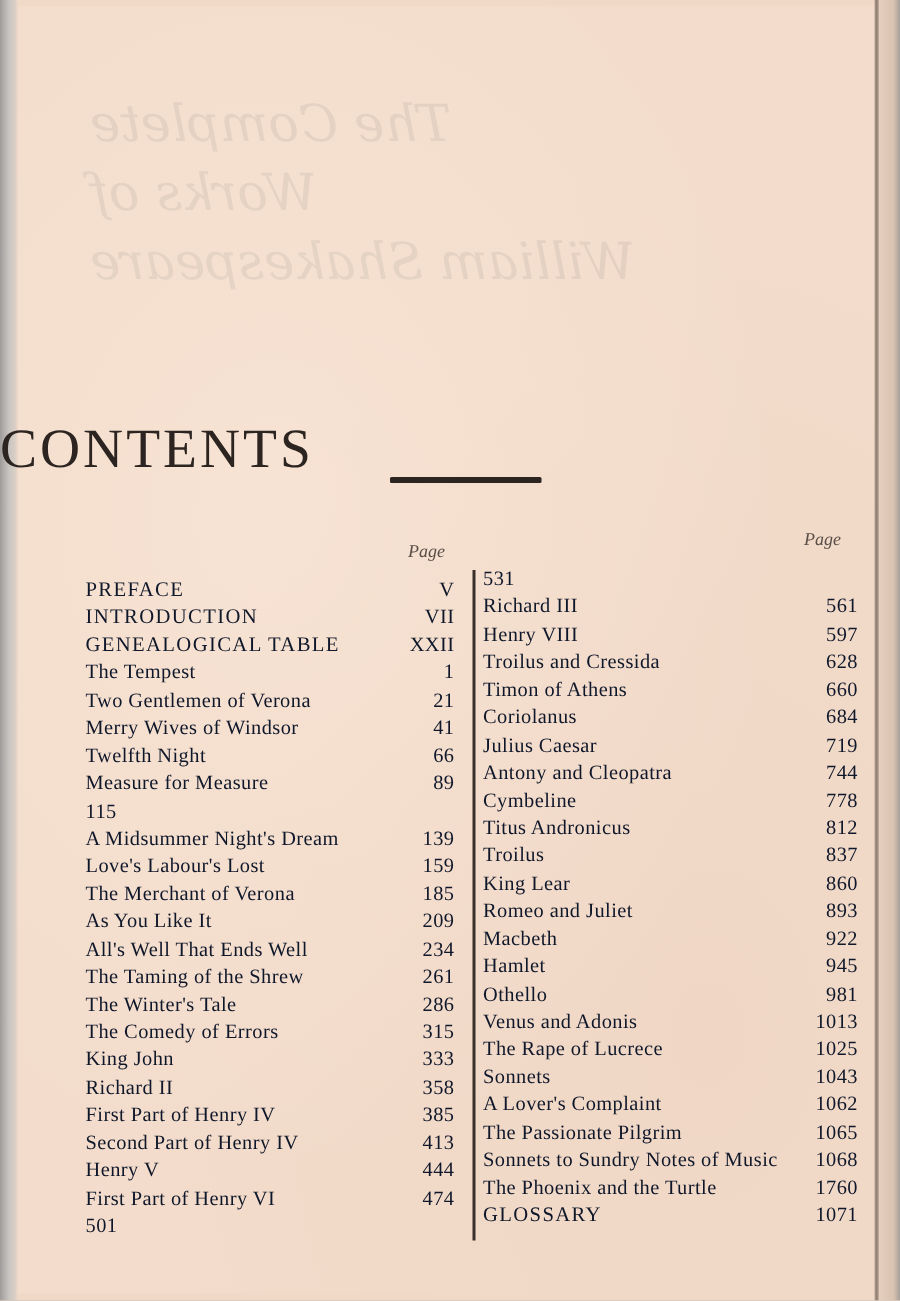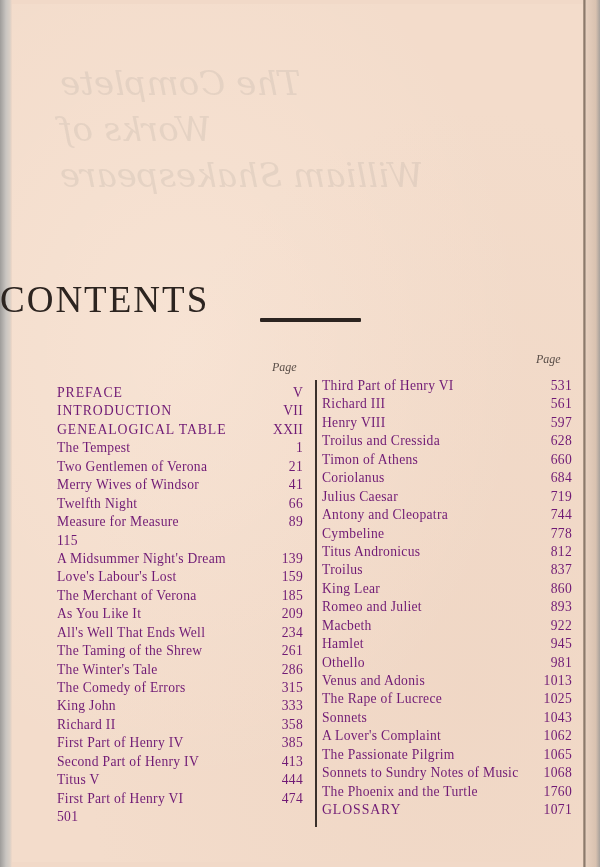--- a/index.html
+++ b/index.html
@@ -43,21 +43,21 @@
     .title-rule {
       position: absolute; left: 260px; top: 318px; width: 101px; height: 4px;
       background: #2c2420; border-radius: 1px;
     }
     .page-label {
       position: absolute; font-style: italic; font-size: 12px; color: #5a4e48;
     }
     .page-label.left { left: 272px; top: 360px; }
     .page-label.right { left: 536px; top: 352px; }
     .col {
-      position: absolute; font-size: 13.6px; color: #701a75;
+      position: absolute; font-size: 13.6px; color: #0f172a;
     }
     .col.left { left: 57px; top: 384px; width: 246px; }
     .col.right { left: 322px; top: 377px; width: 250px; }
     .row {
       display: flex; justify-content: space-between; align-items: baseline;
       height: 18.45px; line-height: 18.45px; white-space: nowrap;
       letter-spacing: 0.3px;
     }
     .row .num { text-align: right; }
     .row.caps .ttl { letter-spacing: 0.9px; font-size: 13.8px; }
@@ -164,35 +164,34 @@
     </div>
     <div class="row">
       <span class="ttl">First Part of Henry IV</span>
       <span class="num">385</span>
     </div>
     <div class="row">
       <span class="ttl">Second Part of Henry IV</span>
       <span class="num">413</span>
     </div>
     <div class="row">
-      <span class="ttl">Titus V</span>
+      <span class="ttl">Henry V</span>
       <span class="num">444</span>
     </div>
     <div class="row">
       <span class="ttl">First Part of Henry VI</span>
       <span class="num">474</span>
     </div>
     <div class="row">
       <span class="num">501</span>
     </div>
   </div>
 <div class="divider"></div>
 <div class="col right" id="col-right">
     <div class="row">
-      <span class="ttl">Third Part of Henry VI</span>
       <span class="num">531</span>
     </div>
     <div class="row">
       <span class="ttl">Richard III</span>
       <span class="num">561</span>
     </div>
     <div class="row">
       <span class="ttl">Henry VIII</span>
       <span class="num">597</span>
     </div>

